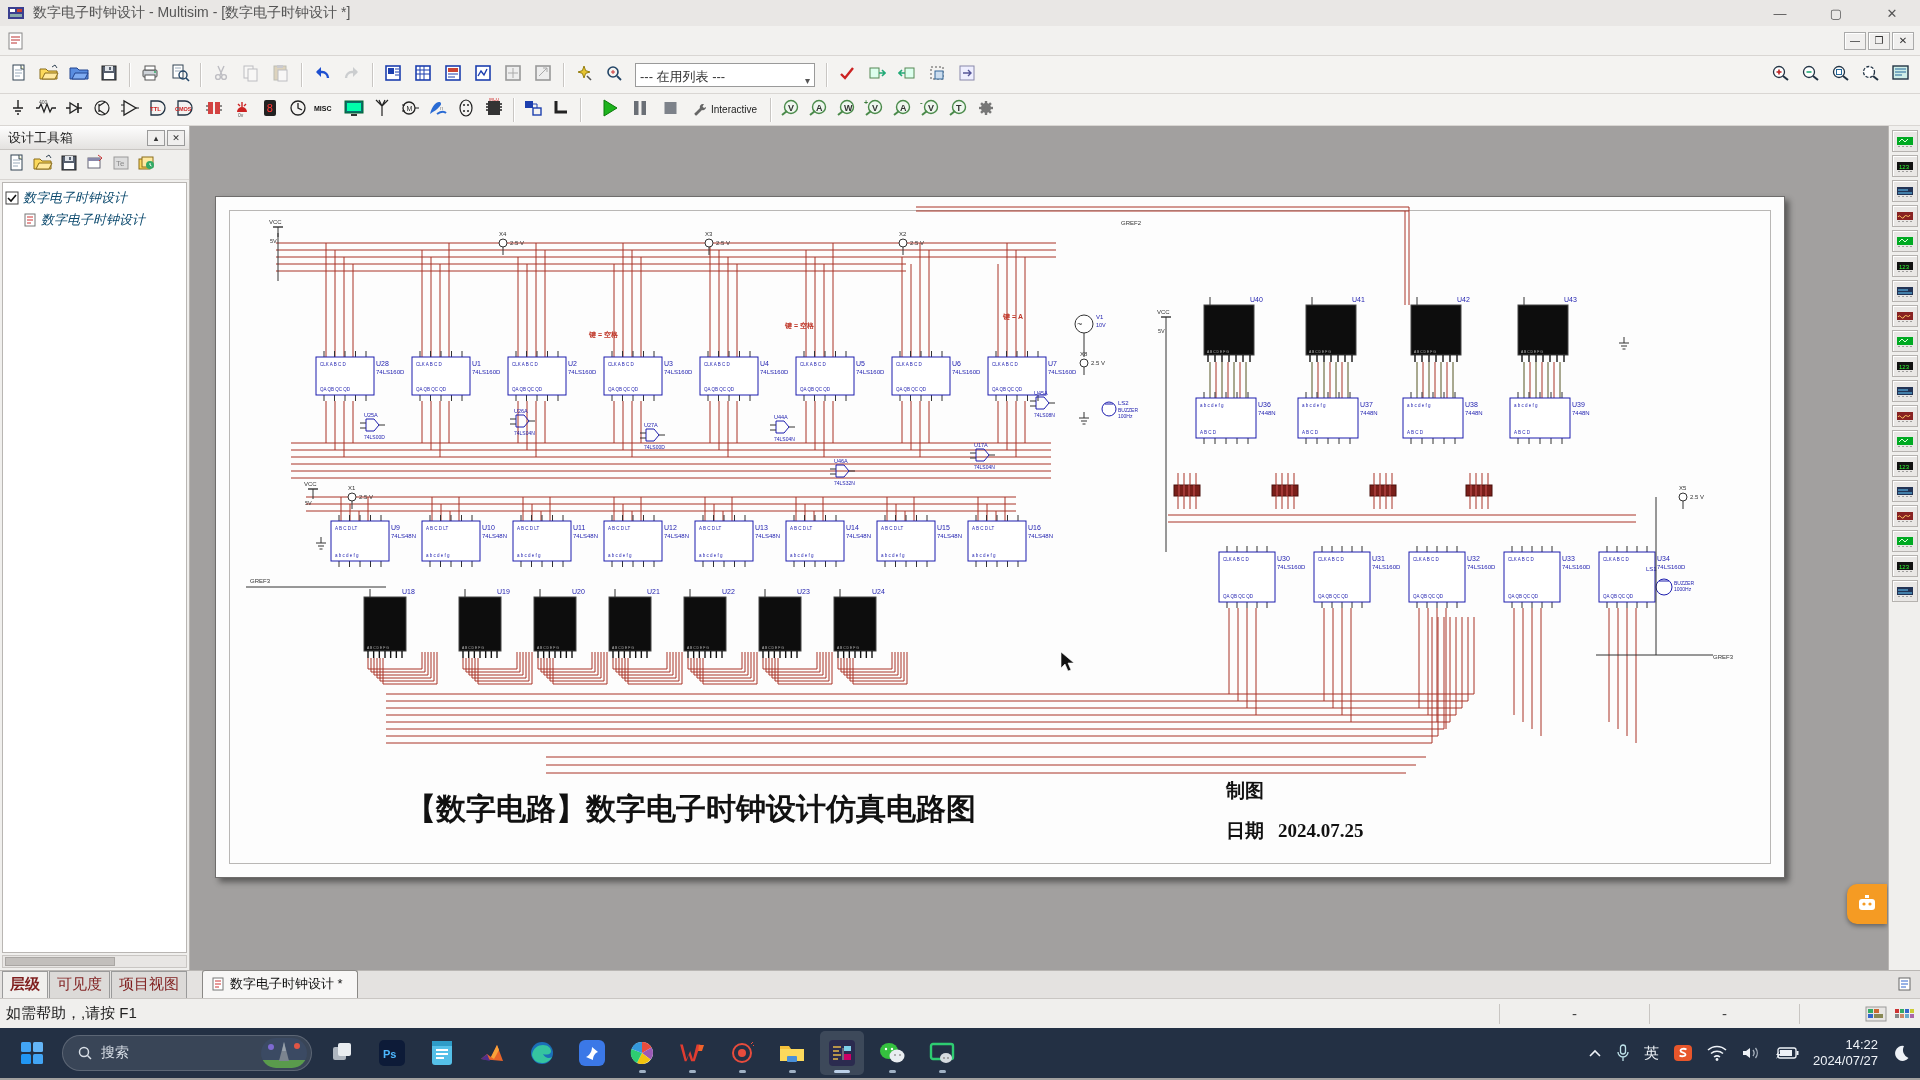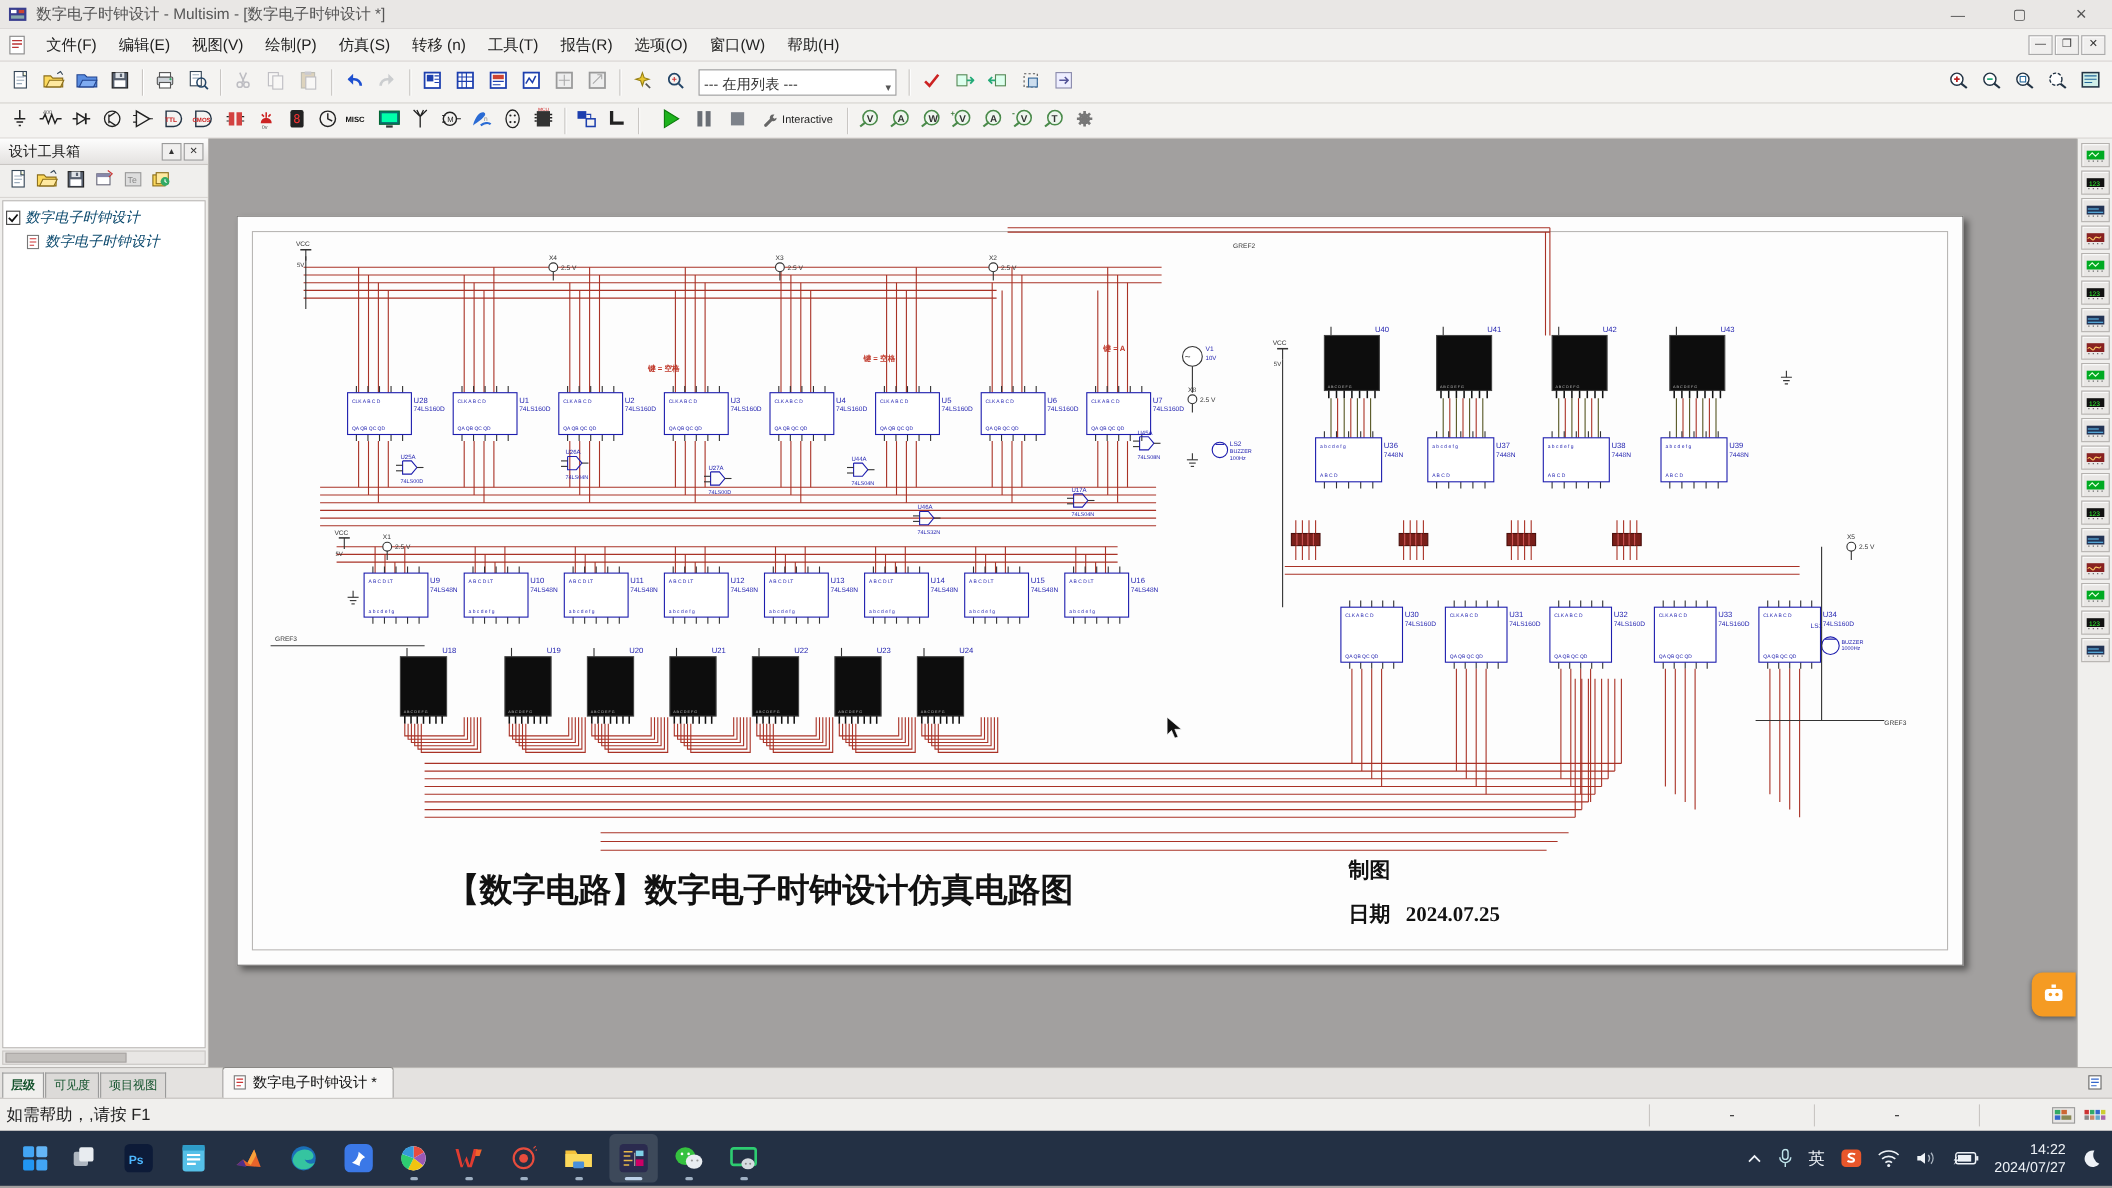--- a/index.html
+++ b/index.html
@@ -52,21 +52,21 @@
   .sheet .margin { position:absolute; left:13px; top:13px; right:13px; bottom:13px; border:1px solid #b9b7b5; }
   .sheet svg { position:absolute; left:0; top:0; }
   .float-widget { position:absolute; right:1px; top:758px; width:40px; height:40px; background:#f59b23; border-radius:10px 0 0 10px; box-shadow:0 2px 5px rgba(0,0,0,.4); display:flex; align-items:center; justify-content:center; }
 
   .instr-bar { width:32px; background:#f0efed; border-left:1px solid #b9b6b3; display:flex; flex-direction:column; align-items:center; padding-top:4px; gap:3px; }
   .instr { width:26px; height:22px; border:1px solid #b5b2af; background:#e9e7e5; box-shadow:inset 1px 1px 0 #fff; display:flex; align-items:center; justify-content:center; }
 
   
   .tabstrip { height:28px; background:#e4e2e0; border-top:1px solid #b9b6b3; display:flex; align-items:flex-end; }
   .toolbox-tabs { width:190px; display:flex; padding-left:2px; gap:1px; }
-  .ttab { font-size:11px; padding:3px 7px 4px; border:1px solid #9a9a9a; border-bottom:none; background:#dcdad8; color:#14532d; }
+  .ttab { font-size:15px; padding:3px 7px 4px; border:1px solid #9a9a9a; border-bottom:none; background:#dcdad8; color:#7f1d1d; }
   .ttab.active { background:#f0efed; font-weight:bold; }
   .doc-tabs { flex:1; display:flex; padding-left:12px; align-items:flex-end; }
   .dtab { display:flex; align-items:center; gap:5px; font-size:13px; color:#111; background:#f7f6f5; border:1px solid #8a8885; border-bottom:none; border-radius:3px 3px 0 0; padding:4px 14px 5px 8px; }
   .tab-end-icon { margin-left:auto; margin-right:6px; margin-bottom:4px; }
 
   .statusbar { height:30px; background:#f0efed; border-top:1px solid #c9c6c3; display:flex; align-items:center; padding:0 6px; font-size:15px; color:#222; }
   .spane { border-left:1px solid #c9c6c3; height:20px; display:flex; align-items:center; justify-content:center; color:#444; }
   .grip { display:grid; grid-template-columns:repeat(4,4px); grid-gap:1px; margin-left:8px; }
   .grip i { width:4px; height:4px; display:block; }
 
@@ -101,33 +101,20 @@
     <div class="wbtn">▢</div>
     <div class="wbtn close">✕</div>
   </div>
 </div>
 
 <div class="menubar">
   <svg class="docicon" viewBox="0 0 20 20">
     <rect x="3" y="2" width="13" height="16" fill="#fff" stroke="#888"></rect>
       <path d="M5 6h9M5 9h9M5 12h6" stroke="#b33" stroke-width="1.2"></path>
   </svg>
-  <div id="menu-items" style="display:flex">
-      <div class="menu-item">文件(F)</div>
-      <div class="menu-item">编辑(E)</div>
-      <div class="menu-item">视图(V)</div>
-      <div class="menu-item">绘制(P)</div>
-      <div class="menu-item">仿真(S)</div>
-      <div class="menu-item">转移 (n)</div>
-      <div class="menu-item">工具(T)</div>
-      <div class="menu-item">报告(R)</div>
-      <div class="menu-item">选项(O)</div>
-      <div class="menu-item">窗口(W)</div>
-      <div class="menu-item">帮助(H)</div>
-    </div>
   <div class="mdi-ctrls">
     <div class="mdi-btn">—</div>
     <div class="mdi-btn">❐</div>
     <div class="mdi-btn">✕</div>
   </div>
 </div>
 
 <div class="toolbar row1" id="toolbar1">
     <div class="tbtn">
       <span><svg width="18" height="18" viewBox="0 0 18 18">
@@ -1719,20 +1706,37 @@
 
 <div class="taskbar">
   <div class="tk">
     <svg width="26" height="26" viewBox="0 0 26 26">
       <rect x="2" y="2" width="10" height="10" rx="1.5" fill="#42a5f5"></rect>
         <rect x="14" y="2" width="10" height="10" rx="1.5" fill="#64b5f6"></rect>
       <rect x="2" y="14" width="10" height="10" rx="1.5" fill="#2196f3"></rect>
         <rect x="14" y="14" width="10" height="10" rx="1.5" fill="#42a5f5"></rect>
     </svg>
   </div>
+  <div class="searchpill">
+    <svg width="16" height="16" viewBox="0 0 16 16">
+      <circle cx="7" cy="7" r="4.5" fill="none" stroke="#d8dee6" stroke-width="1.5"></circle>
+        <path d="M10.5 10.5L14 14" stroke="#d8dee6" stroke-width="1.5"></path>
+    </svg>
+    <span>搜索</span>
+    <div class="pic">
+      <svg width="46" height="30" viewBox="0 0 46 30">
+        <rect width="46" height="30" fill="#3b4a63"></rect>
+          <rect y="22" width="46" height="8" fill="#5a9b4c"></rect>
+        <path d="M23 4l-5 19h10z" fill="#7b848f"></path>
+          <path d="M23 4l-2 9h4z" fill="#98a1ac"></path>
+        <circle cx="36" cy="8" r="3" fill="#e05545"></circle>
+          <circle cx="10" cy="9" r="3" fill="#7e6ad1"></circle>
+      </svg>
+    </div>
+  </div>
   <div id="taskbar-icons" style="display:flex; gap:6px;">
       <div class="tk">
         <svg width="24" height="24" viewBox="0 0 24 24">
           <rect x="3" y="6" width="13" height="13" rx="2" fill="#aeb6c0"></rect>
           <rect x="8" y="2" width="13" height="13" rx="2" fill="#e8ecf0"></rect>
         </svg>
       </div>
       <div class="tk">
         <svg width="26" height="26" viewBox="0 0 26 26">
           <rect width="26" height="26" rx="5" fill="#0d1b38"></rect>

